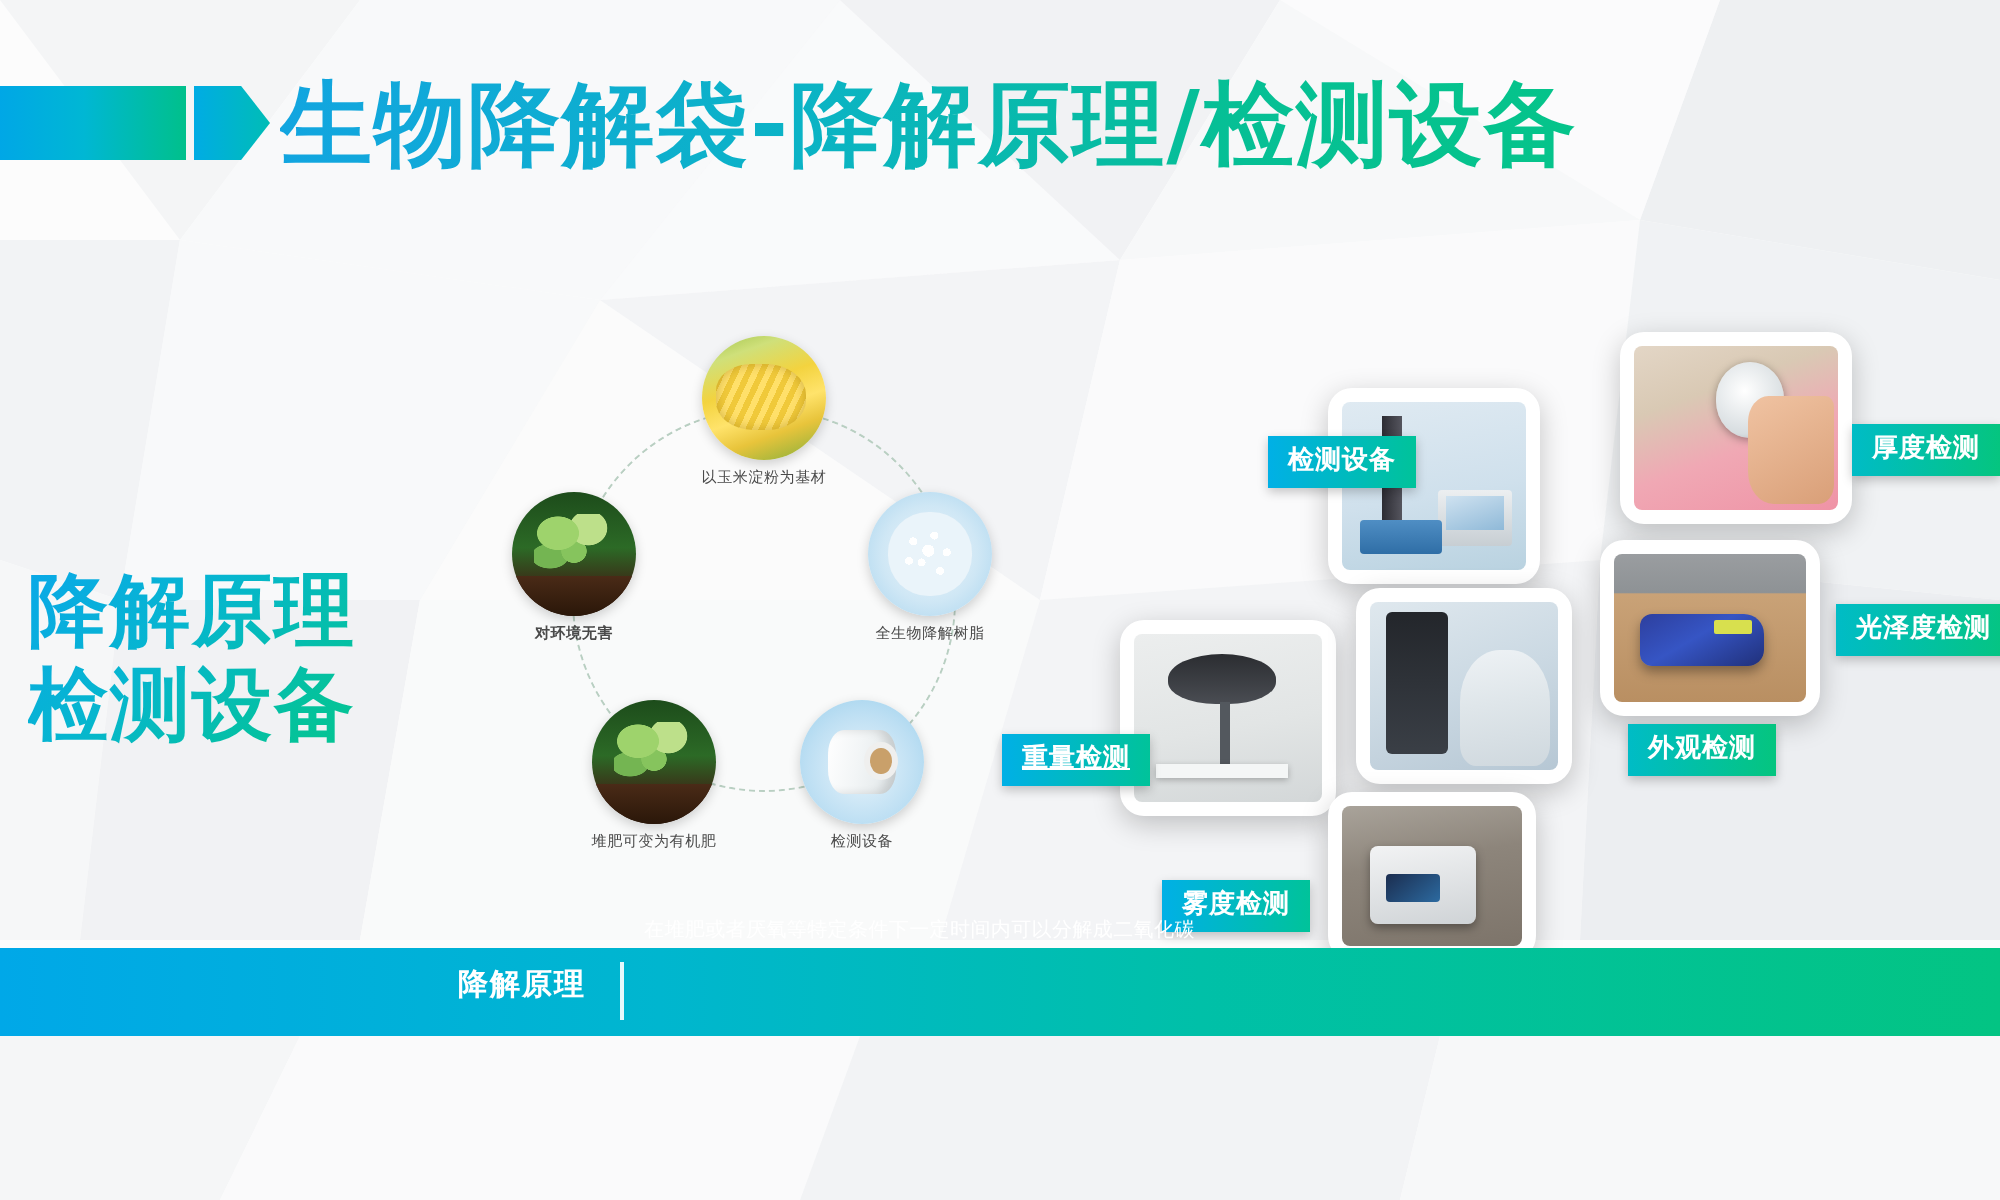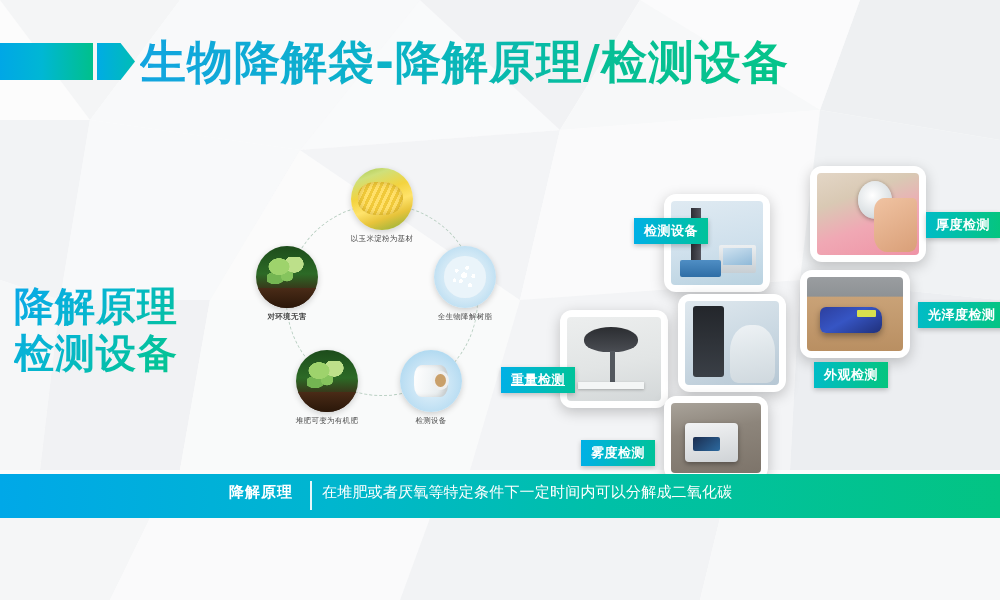--- a/index.html
+++ b/index.html
@@ -228,22 +228,22 @@
   }
   .banner-title {
     position:absolute; left:229px; top:483px;
     font-size:15px; font-weight:bold; color:#ffffff; letter-spacing:1px;
   }
   .banner-div {
     position:absolute; left:310px; top:481px; width:2px; height:29px;
     background:rgba(255,255,255,.9);
   }
   .banner-desc {
-    position:absolute; left:322px; top:480px;
-    font-size:15px; color:#ffffff; line-height:1.65; letter-spacing:.2px;
+    position:absolute; left:322px; top:458px;
+    font-size:10px; color:#ffffff; line-height:1.65; letter-spacing:.2px;
   }
 </style>
 </head>
 <body>
 
 <div id="stage">
 
   <svg class="bg-poly" viewBox="0 0 1000 600" preserveAspectRatio="none">
     <rect width="1000" height="600" fill="#fcfcfc"></rect>
     <polygon points="0,0 180,0 90,120" fill="#f4f5f6"></polygon>

